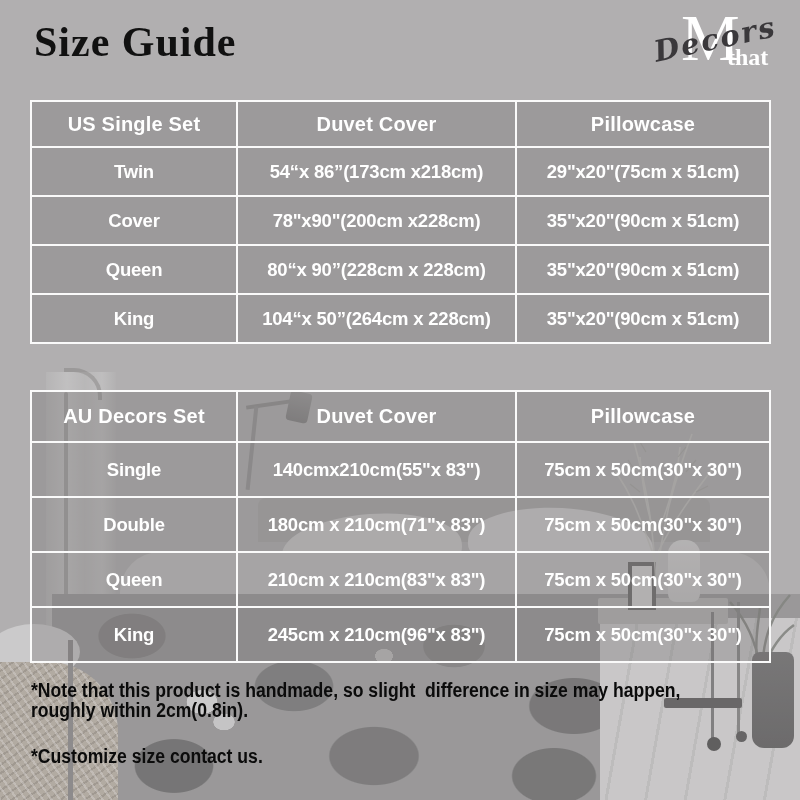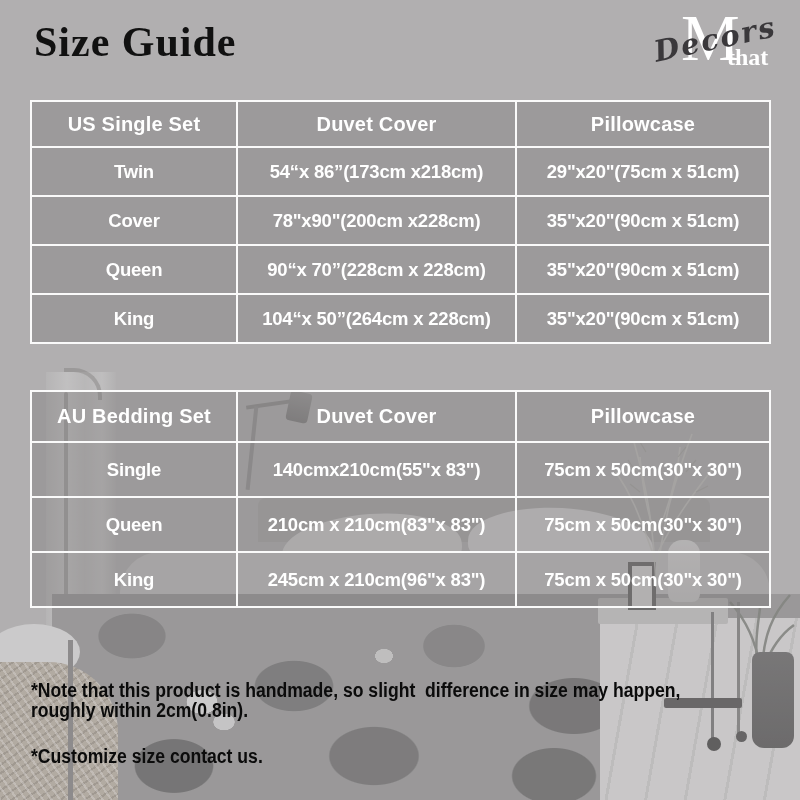--- a/index.html
+++ b/index.html
@@ -160,46 +160,51 @@
       <td>54“x 86”(173cm x218cm)</td>
       <td>29"x20"(75cm x 51cm)</td>
     </tr>
     <tr>
       <td>Cover</td>
       <td>78"x90"(200cm x228cm)</td>
       <td>35"x20"(90cm x 51cm)</td>
     </tr>
     <tr>
       <td>Queen</td>
-      <td>90“x 70”(228cm x 228cm)</td>
+      <td>80“x 90”(228cm x 228cm)</td>
       <td>35"x20"(90cm x 51cm)</td>
     </tr>
     <tr>
       <td>King</td>
       <td>104“x 50”(264cm x 228cm)</td>
       <td>35"x20"(90cm x 51cm)</td>
     </tr>
   </tbody>
     </table>
 
   <table class="size-table t2">
     <colgroup>
         <col style="width:206px">
         <col style="width:279px">
         <col style="width:254px">
       </colgroup>
     <tbody>
         <tr>
-      <th>AU Bedding Set</th>
+      <th>AU Decors Set</th>
       <th>Duvet Cover</th>
       <th>Pillowcase</th>
     </tr>
     <tr>
       <td>Single</td>
       <td>140cmx210cm(55"x 83")</td>
+      <td>75cm x 50cm(30"x 30")</td>
+    </tr>
+    <tr>
+      <td>Double</td>
+      <td>180cm x 210cm(71"x 83")</td>
       <td>75cm x 50cm(30"x 30")</td>
     </tr>
     <tr>
       <td>Queen</td>
       <td>210cm x 210cm(83"x 83")</td>
       <td>75cm x 50cm(30"x 30")</td>
     </tr>
     <tr>
       <td>King</td>
       <td>245cm x 210cm(96"x 83")</td>

